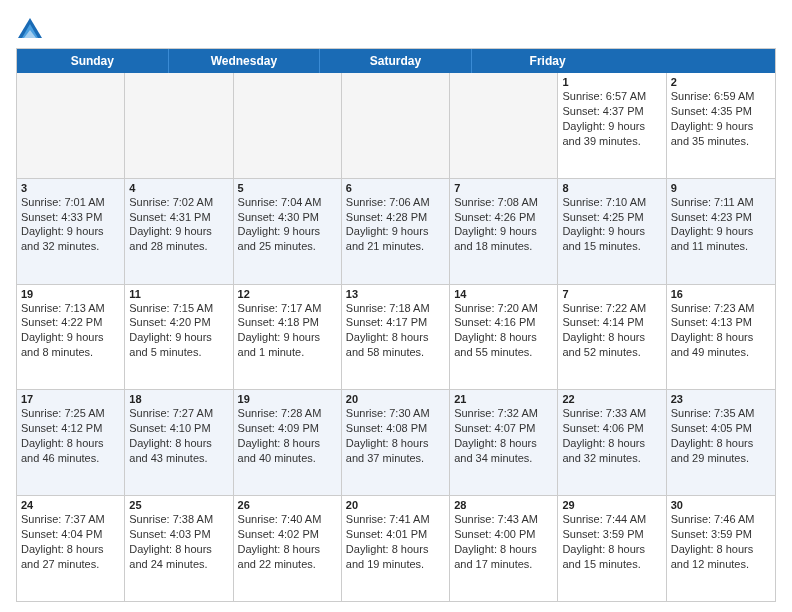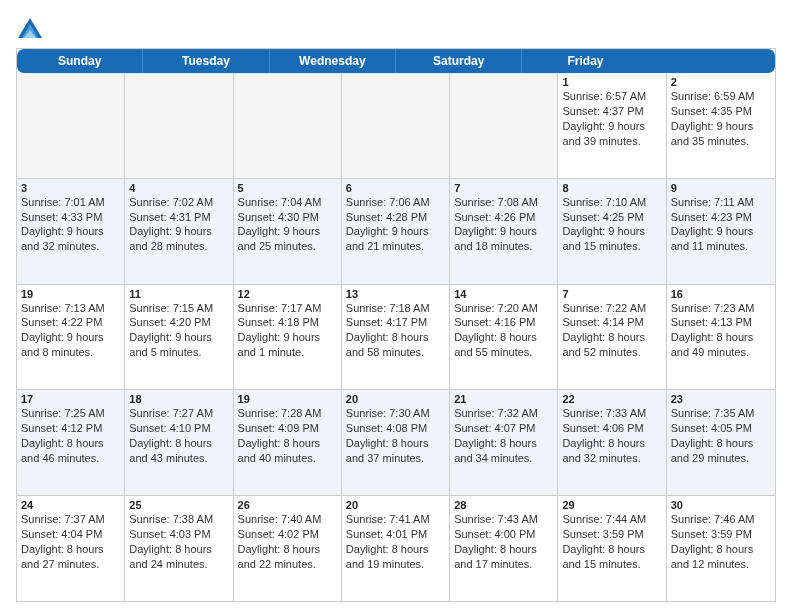--- a/index.html
+++ b/index.html
@@ -64,23 +64,22 @@
     }
     .calendar {
       flex: 1;
       display: flex;
       flex-direction: column;
       border: 1px solid #ccc;
       border-bottom: none;
     }
     .cal-header {
       display: grid;
-      grid-template-columns: repeat(6, 1fr);
+      grid-template-columns: repeat(5, 1fr);
       background: #1a6bb5;
-      border-radius: 7px;
     }
     .cal-header-cell {
       color: #fff;
       font-size: 12px;
       font-weight: bold;
       text-align: center;
       padding: 5px 2px;
       border-right: 1px solid #3a8bd5;
     }
     .cal-header-cell:last-child { border-right: none; }
@@ -138,21 +137,20 @@
     </div>
     <div class="title-block">
       <div class="month-title"></div>
       <div class="location"></div>
     </div>
   </div>
 
   <div class="calendar">
     <div class="cal-header">
     <div class="cal-header-cell">Sunday</div>
-        <div class="cal-header-cell">Tuesday</div>
         <div class="cal-header-cell">Wednesday</div>
         <div class="cal-header-cell">Saturday</div>
         <div class="cal-header-cell">Friday</div>
       </div>
     <div class="cal-body">
     <div class="cal-row">
           <div class="cal-cell empty"></div>
           <div class="cal-cell empty"></div>
           <div class="cal-cell empty"></div>
           <div class="cal-cell empty"></div>

